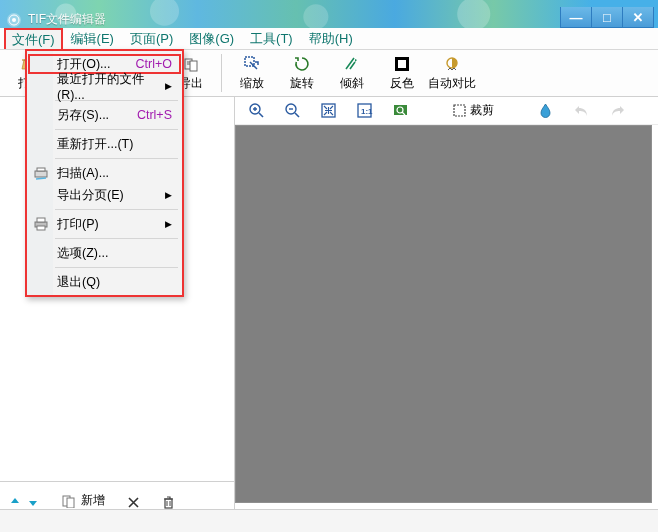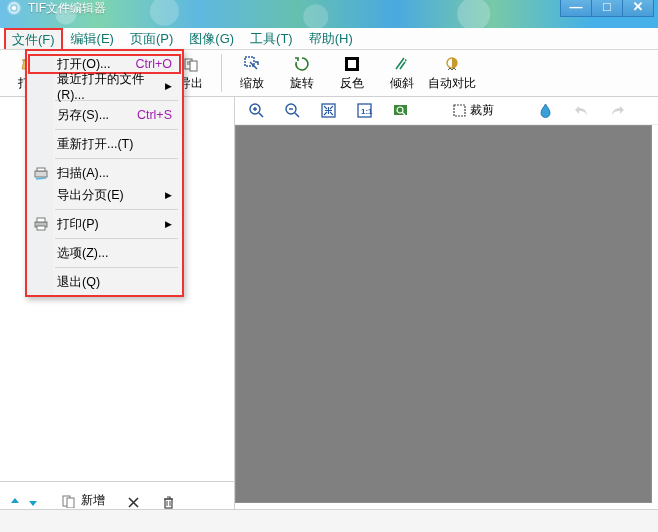--- a/index.html
+++ b/index.html
@@ -1,18 +1,18 @@
 <!DOCTYPE html>
 <html><head>
 <meta charset="utf-8">
 <style>
   html, body { margin: 0; padding: 0; font-family: "Microsoft YaHei", "SimSun", sans-serif; font-size: 12px; }
   .window { width: 658px; height: 532px; box-sizing: border-box; background: #fff; display: flex; flex-direction: column; position: relative; }
   
-  .titlebar { height: 28px; display: flex; align-items: flex-start;
+  .titlebar { height: 28px; display: flex; align-items: flex-end;
     background: linear-gradient(90deg, #6dc0e8 0%, #7ed4b0 15%, #5fb8e0 30%, #66c0b0 45%, #4aa9e0 60%, #77c9a8 75%, #46b0e8 90%);
     position: relative; overflow: hidden; }
   .titlebar::before { content: ""; position: absolute; inset: 0; background:
       radial-gradient(circle at 10% 50%, rgba(255,255,255,.25) 0 10px, transparent 11px),
       radial-gradient(circle at 25% 40%, rgba(255,255,255,.2) 0 14px, transparent 15px),
       radial-gradient(circle at 48% 60%, rgba(255,255,255,.18) 0 12px, transparent 13px),
       radial-gradient(circle at 72% 50%, rgba(255,255,255,.22) 0 16px, transparent 17px);
     pointer-events: none; }
   .title-icon { width: 16px; height: 16px; margin: 0 6px; position: relative; z-index: 1; }
   .title-text { color: #fff; font-size: 12px; text-shadow: 0 1px 1px rgba(0,0,0,.3); z-index: 1; }
@@ -154,34 +154,34 @@
           <svg viewBox="0 0 18 18">
             <path d="M9 3a6 6 0 1 1-5.7 4" fill="none" stroke="#2a7a2a" stroke-width="1.6"></path>
             <path d="M2 3l3 0 0 3" fill="none" stroke="#2a7a2a" stroke-width="1.6"></path>
           </svg>
         </span>
       <span class="lbl">旋转</span>
     </div>
     <div class="tb-btn">
       <span class="tb-icon">
           <svg viewBox="0 0 18 18">
+            <path d="M3 14L11 3M7 14l5-7" stroke="#1a8a5a" stroke-width="1.6" fill="none"></path>
+            <path d="M12 4l2 1-2 2z" fill="#1a8a5a"></path>
+          </svg>
+        </span>
+      <span class="lbl">倾斜</span>
+    </div>
+    <div class="tb-btn">
+      <span class="tb-icon">
+          <svg viewBox="0 0 18 18">
             <rect x="2" y="2" width="14" height="14" fill="#000"></rect>
             <rect x="5" y="5" width="8" height="8" fill="#fff"></rect>
           </svg>
         </span>
       <span class="lbl">反色</span>
-    </div>
-    <div class="tb-btn">
-      <span class="tb-icon">
-          <svg viewBox="0 0 18 18">
-            <path d="M3 14L11 3M7 14l5-7" stroke="#1a8a5a" stroke-width="1.6" fill="none"></path>
-            <path d="M12 4l2 1-2 2z" fill="#1a8a5a"></path>
-          </svg>
-        </span>
-      <span class="lbl">倾斜</span>
     </div>
     <div class="tb-btn">
       <span class="tb-icon">
           <svg viewBox="0 0 18 18">
             <circle cx="9" cy="8" r="5" fill="none" stroke="#c79a2d" stroke-width="1.4"></circle>
             <path d="M9 3v10a5 5 0 0 0 0-10z" fill="#c79a2d"></path>
             <path d="M5 15l2-2 2 2 2-2 2 2" stroke="#5a5a5a" fill="none"></path>
           </svg>
         </span>
       <span class="lbl">自动对比</span>

